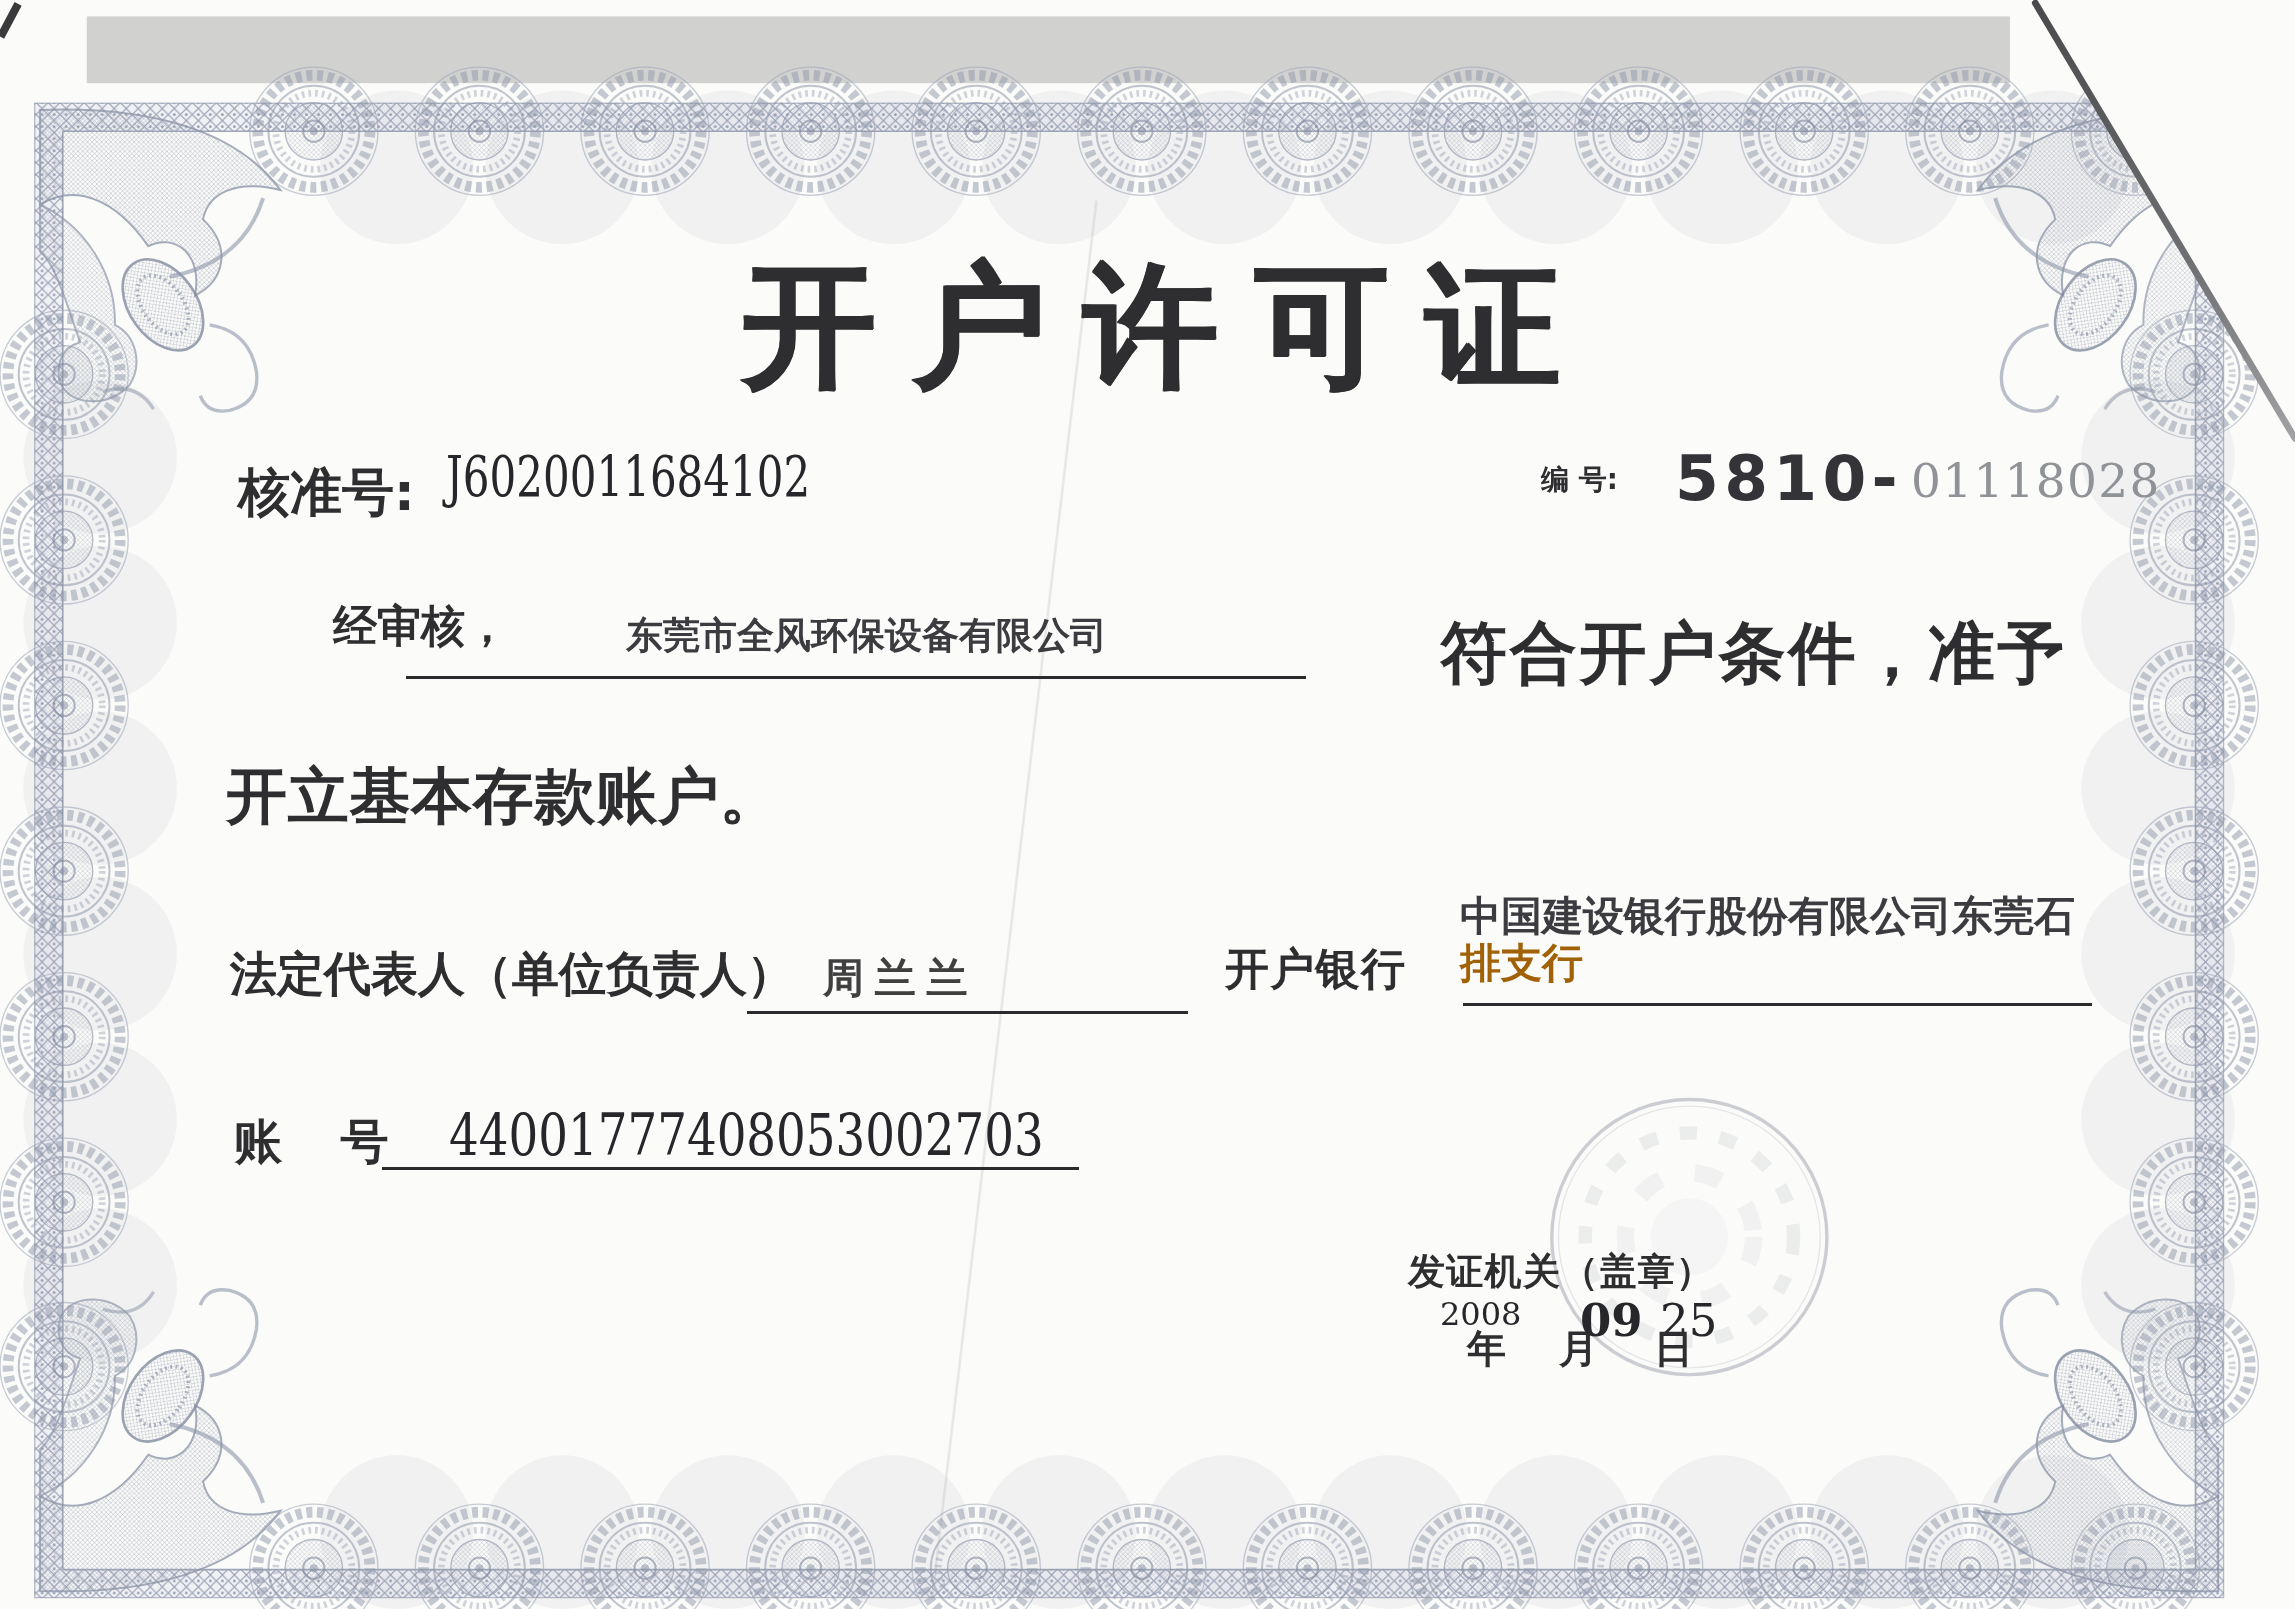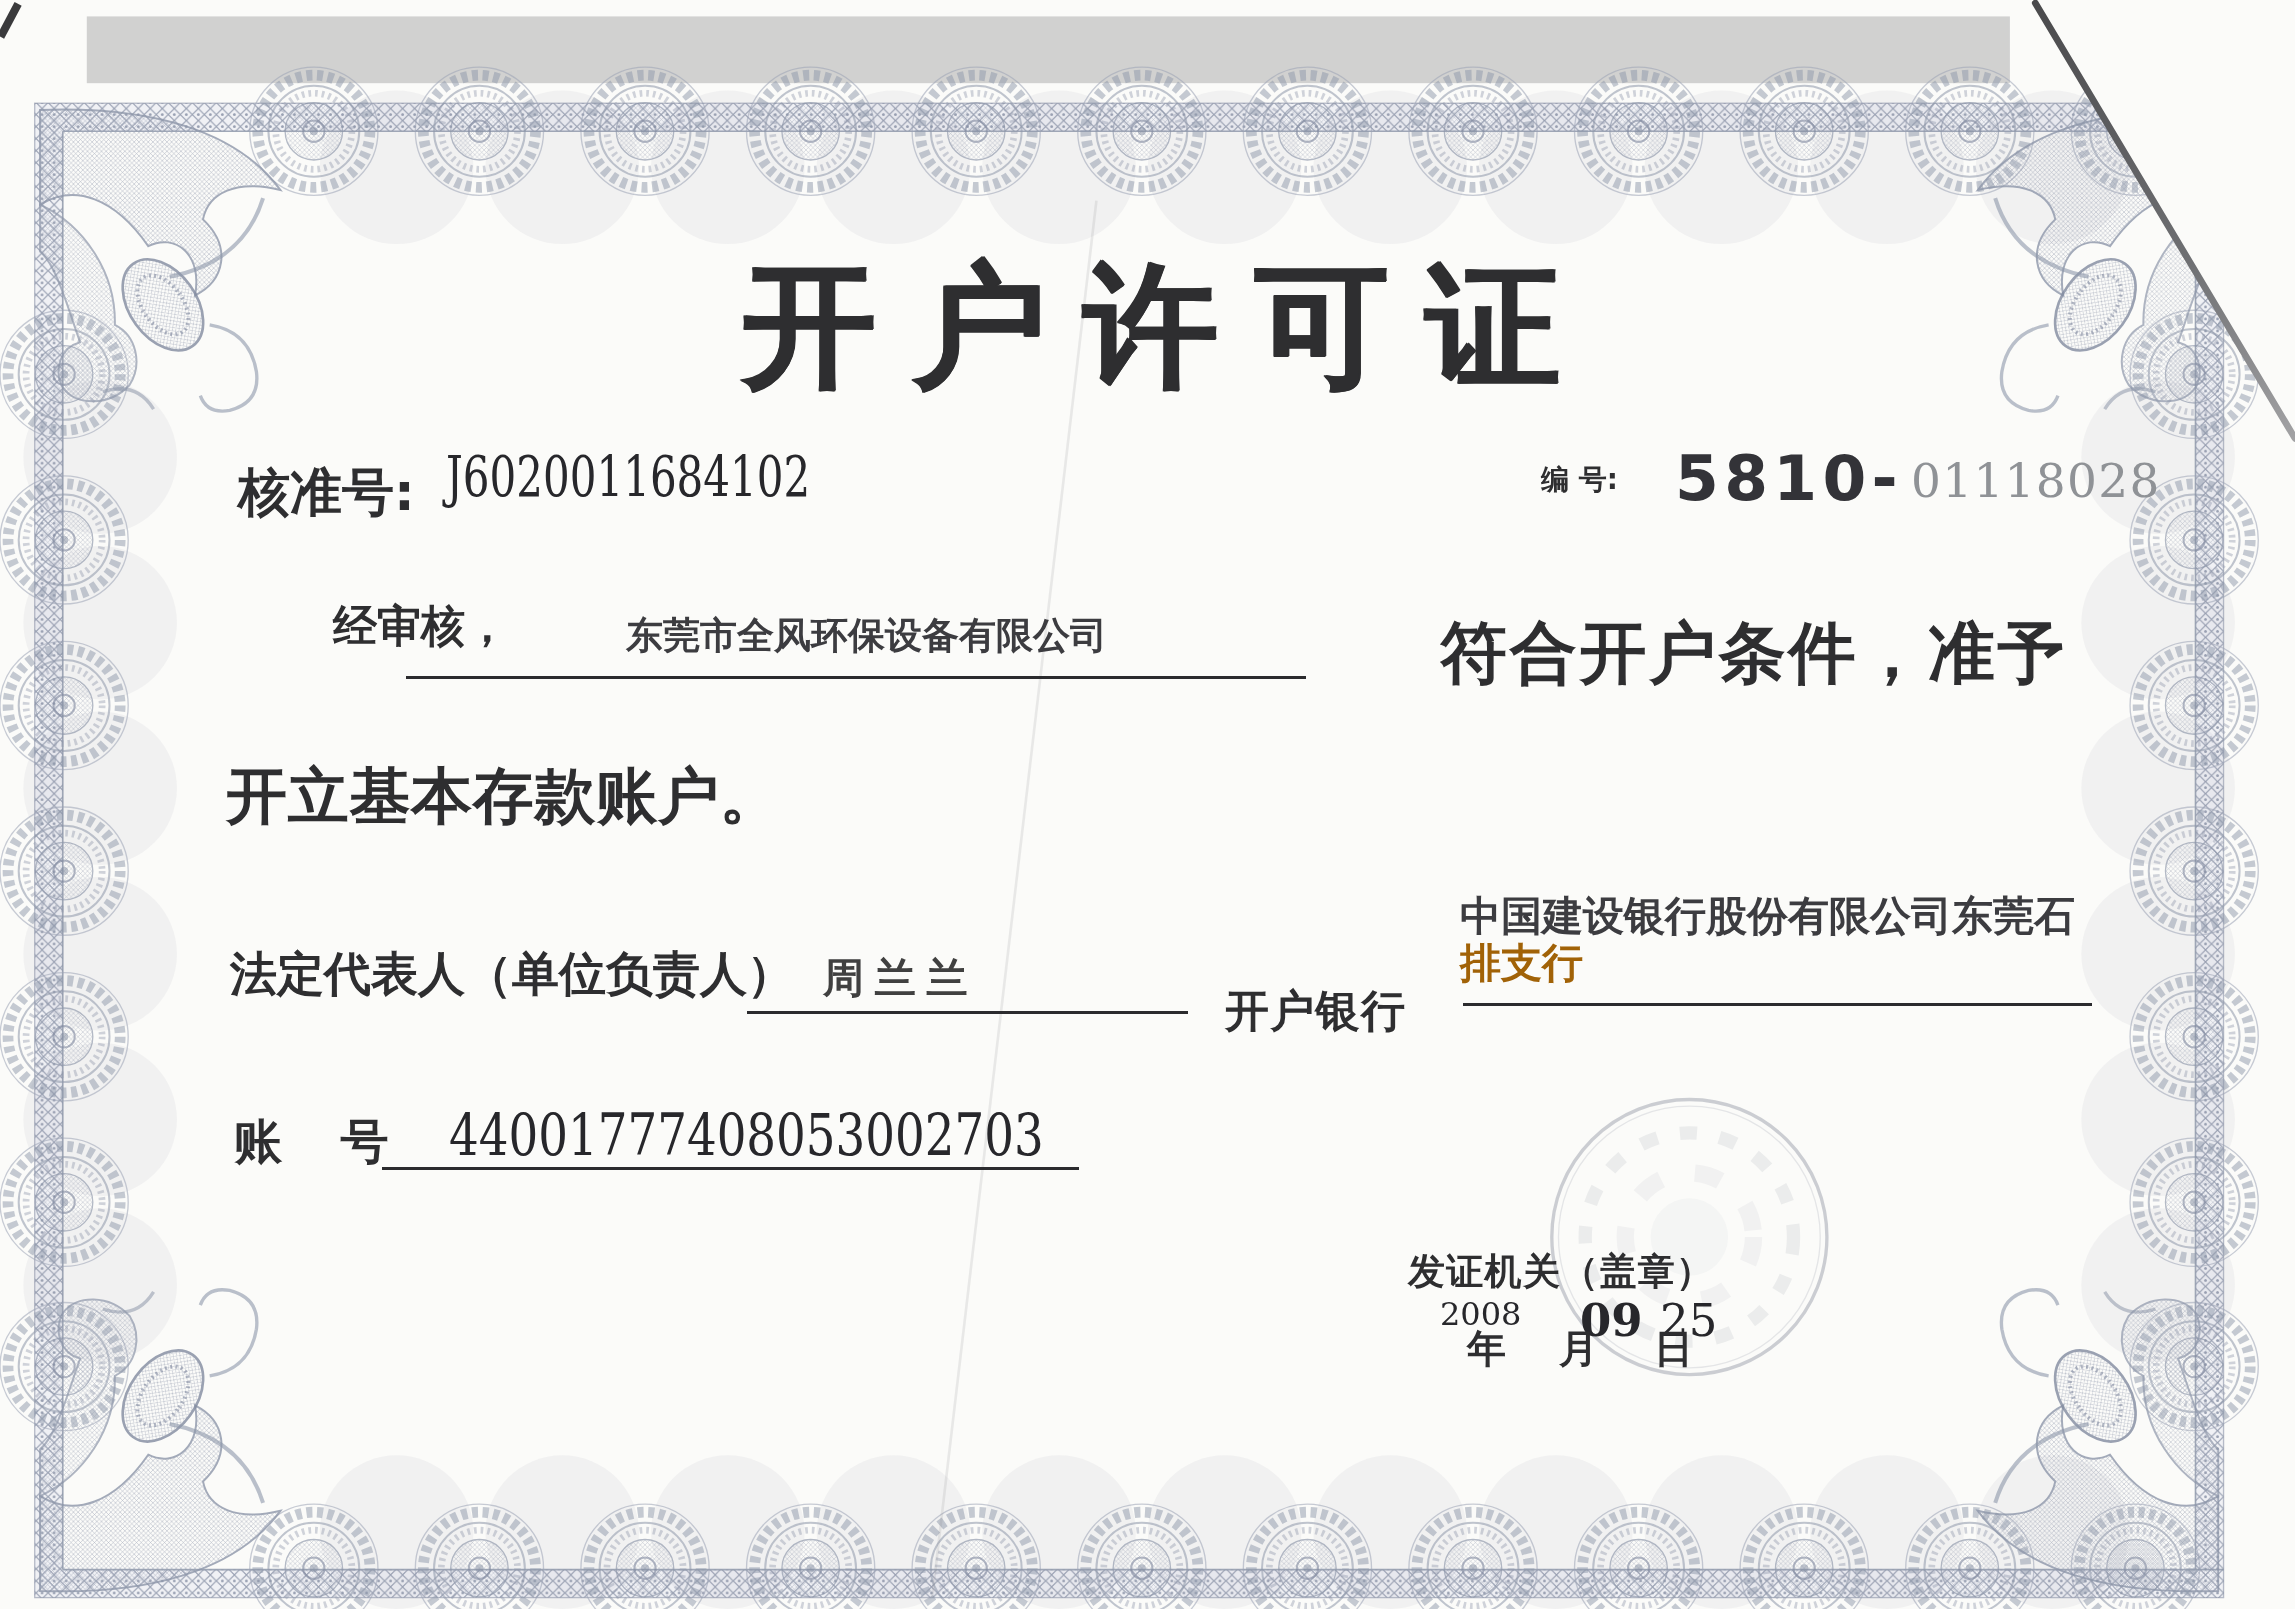--- a/index.html
+++ b/index.html
@@ -174,21 +174,21 @@
   <div class="abs hei" style="left:626px;top:617px;font-size:37px;color:#3c3c40;">东莞市全风环保设备有限公司</div>
   <div class="uline" style="left:406px;top:676px;width:900px;height:3.3px;"></div>
   <div class="abs hei" style="left:1440px;top:620px;font-size:67px;letter-spacing:2.7px;">符合开户条件，准予</div>
 
   <div class="abs hei" style="left:226px;top:765px;font-size:61px;letter-spacing:0.7px;">开立基本存款账户。</div>
 
   <div class="abs hei" style="left:230px;top:950px;font-size:47px;">法定代表人（单位负责人）</div>
   <div class="abs hei" style="left:823px;top:958px;font-size:41px;letter-spacing:10.7px;color:#404040;">周兰兰</div>
   <div class="uline" style="left:747px;top:1011px;width:441px;height:3.3px;"></div>
 
-  <div class="abs hei" style="left:1225px;top:947px;font-size:44px;letter-spacing:1.3px;margin-top:42px;">开户银行</div>
+  <div class="abs hei" style="left:1225px;top:947px;font-size:44px;letter-spacing:1.3px;">开户银行</div>
   <div class="abs hei" style="left:1460px;top:896px;font-size:41px;color:#3c3c40;">中国建设银行股份有限公司东莞石</div>
   <div class="abs hei" style="left:1460px;top:943px;font-size:41px;color:#a16207;">排支行</div>
   <div class="uline" style="left:1463px;top:1003px;width:629px;height:2.7px;"></div>
 
   <div class="abs hei" style="left:234px;top:1117px;font-size:48px;letter-spacing:5.3px;">账　号</div>
   <div class="abs song" style="left:449px;top:1107px;font-size:57px;transform:scaleX(.82);transform-origin:left top;">44001777408053002703</div>
   <div class="uline" style="left:382px;top:1167px;width:697px;height:3.3px;"></div>
 
   <div class="abs hei" style="left:1408px;top:1253px;font-size:37px;letter-spacing:1.3px;">发证机关（盖章）</div>
   <div class="abs song" style="left:1440px;top:1298px;font-size:32px;">2008</div>

